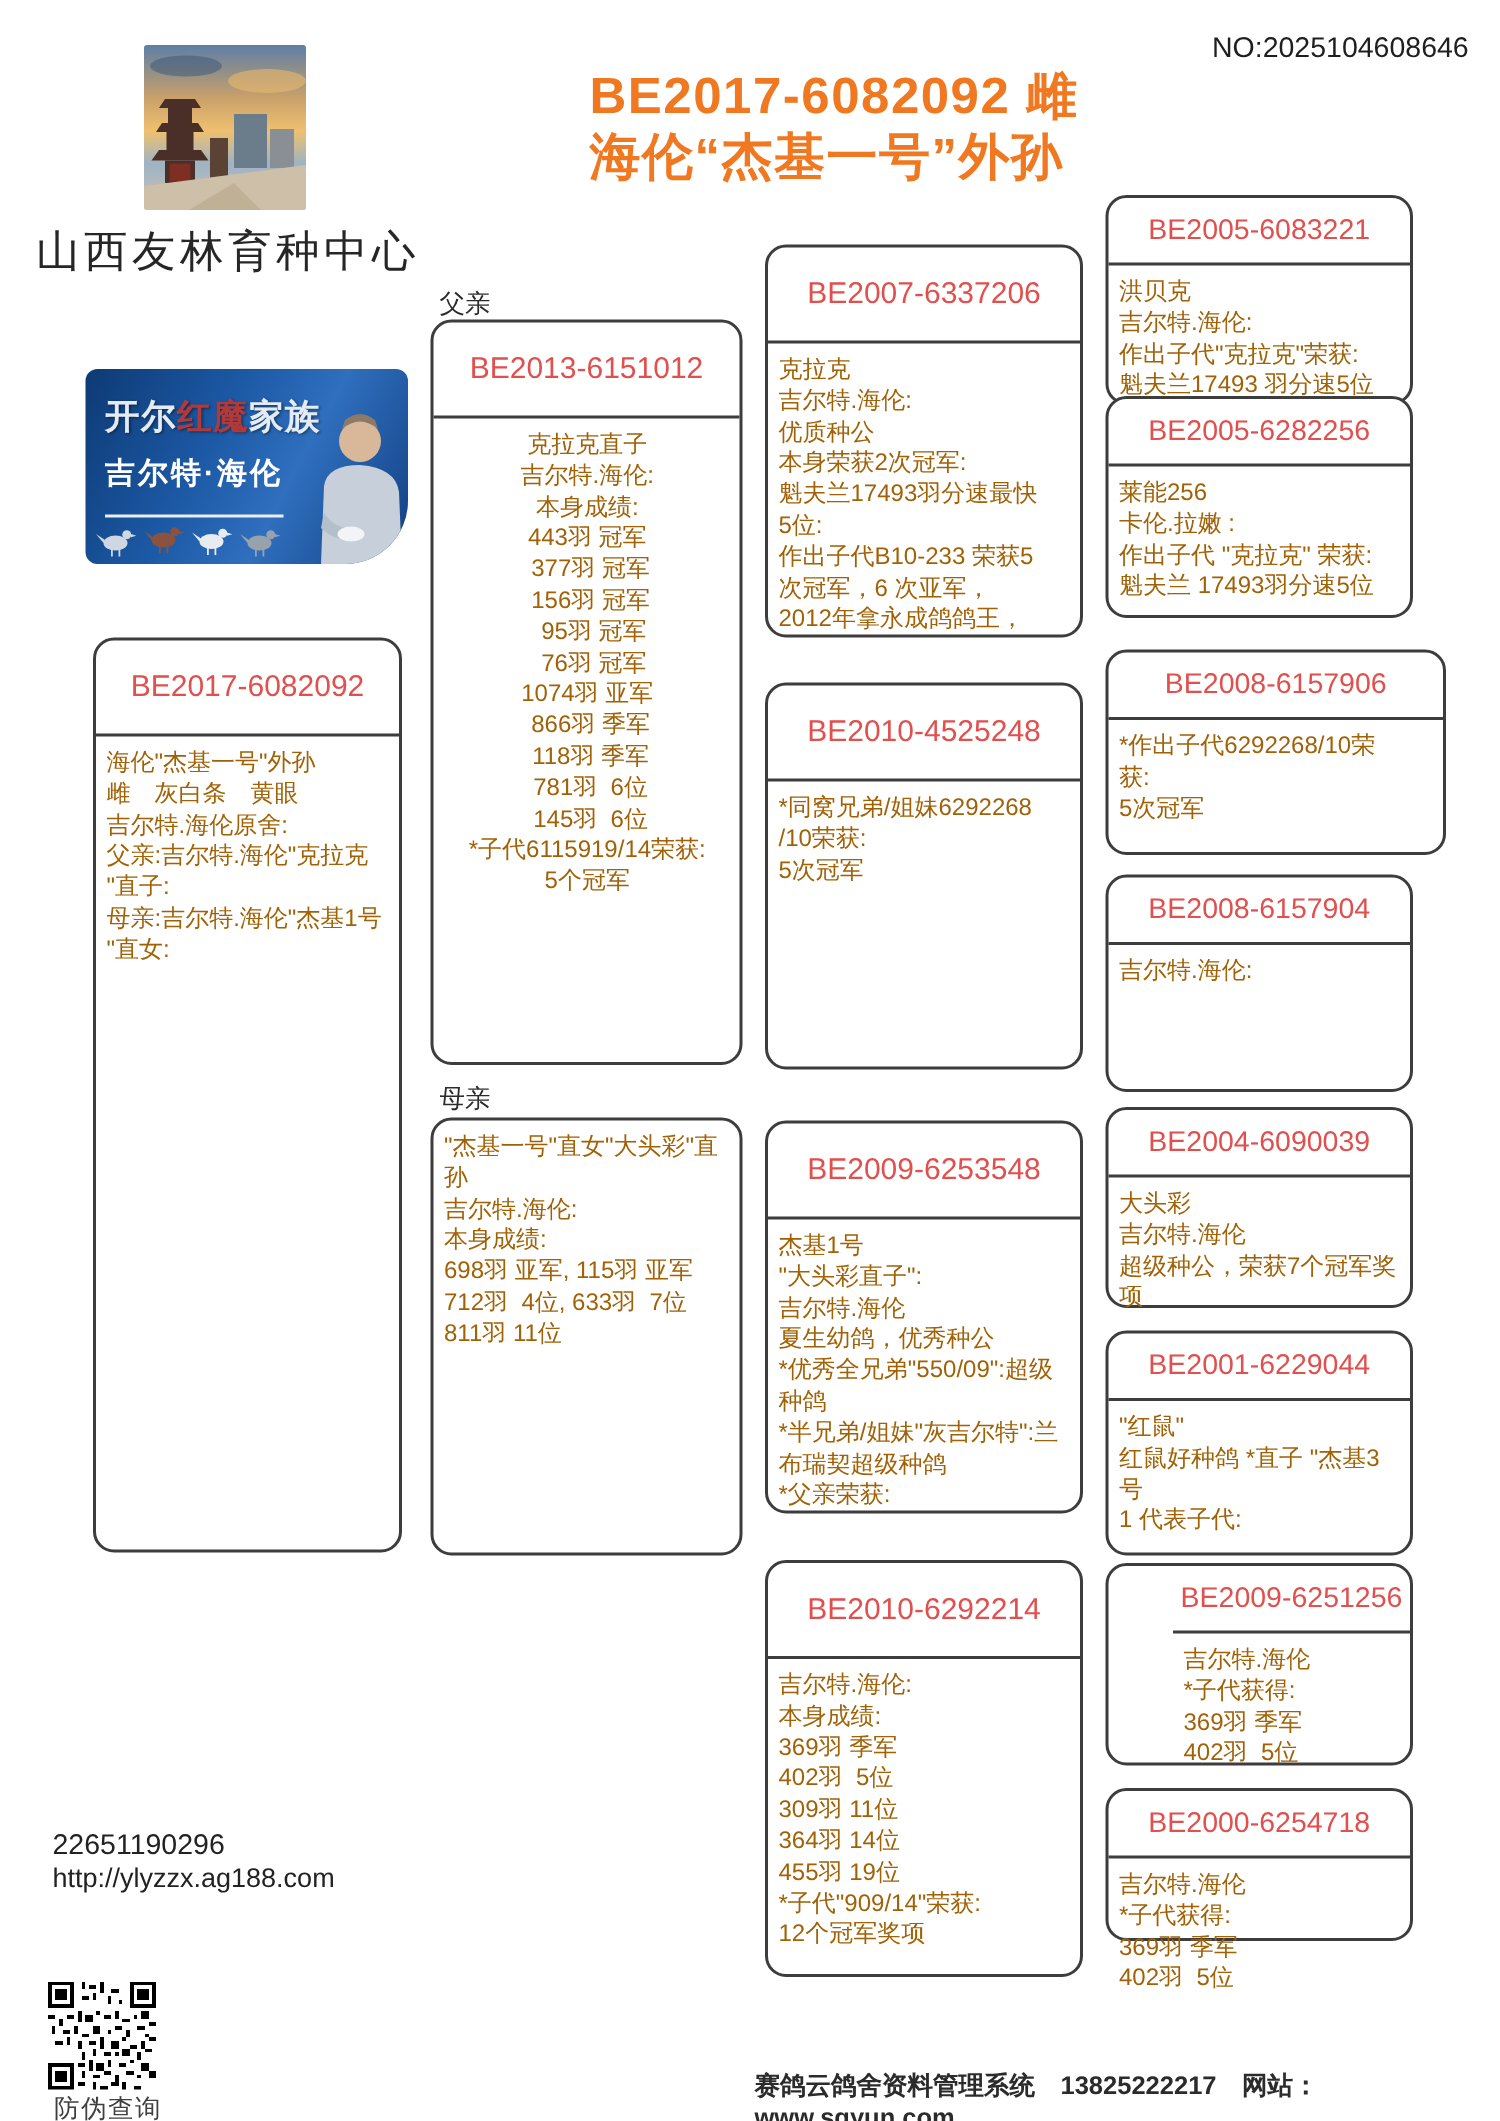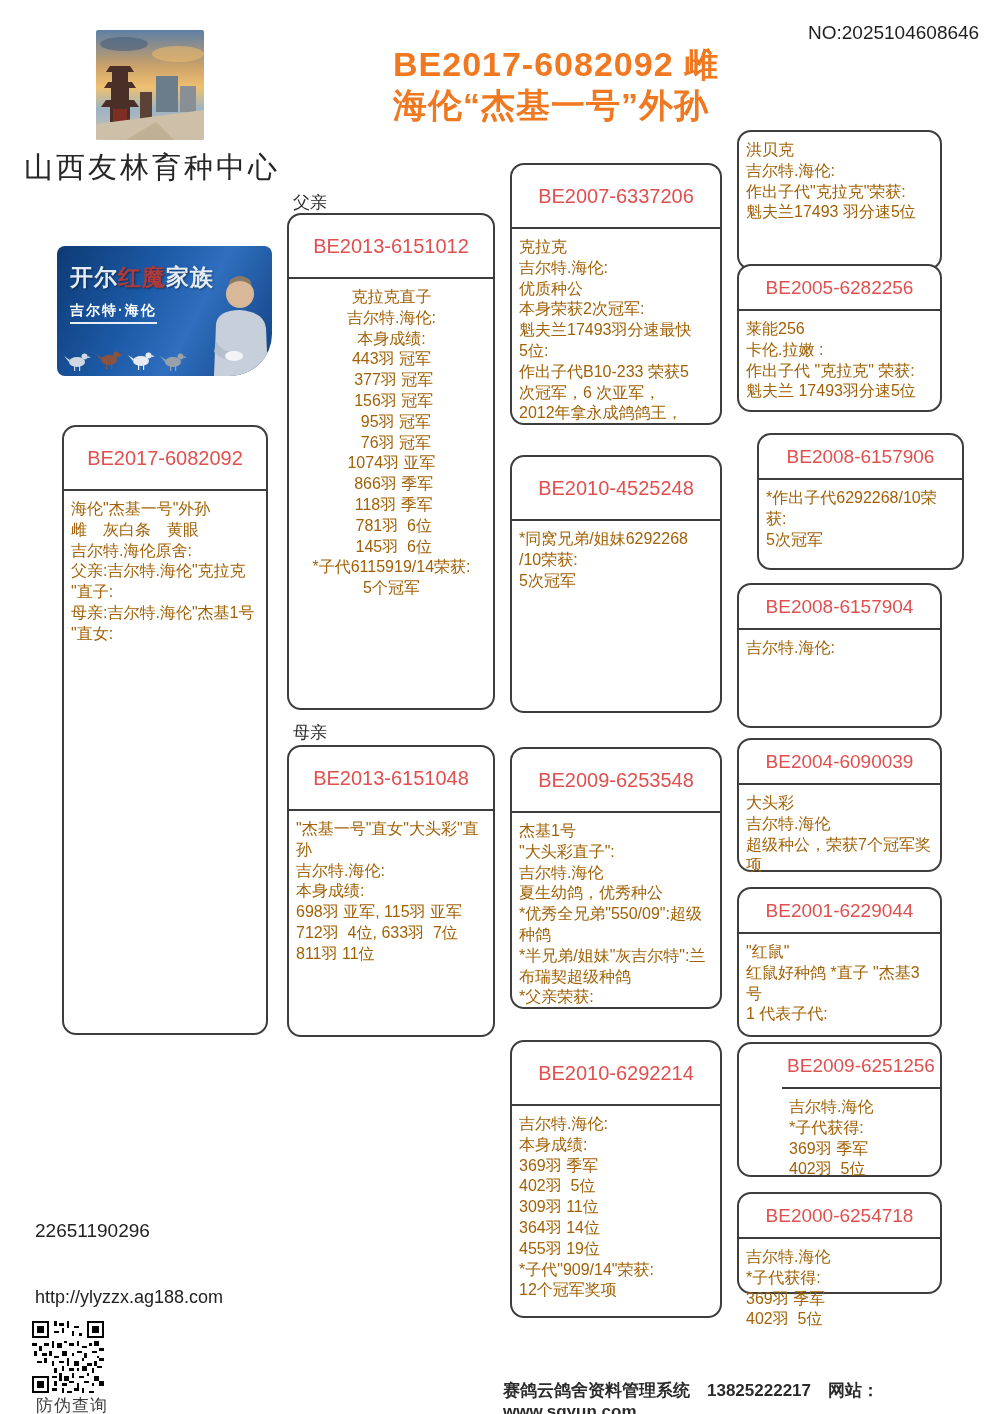--- a/index.html
+++ b/index.html
@@ -12,36 +12,36 @@
   .center-name { position:absolute; left:24px; top:148px; font-size:29px; color:#262626; letter-spacing:3px; }
 
   .temple { position:absolute; left:96px; top:30px; width:108px; height:110px; border-radius:2px; overflow:hidden; }
 
   .banner { position:absolute; left:57px; top:246px; width:215px; height:130px;
             border-radius:8px 8px 42px 8px; overflow:hidden;
             background:linear-gradient(118deg,#0d3a74 0%,#1c59a5 38%,#2f6fbe 62%,#123f80 100%); }
   .banner-title { position:absolute; left:13px; top:16px; font-size:23px; font-weight:bold;
                   color:#e3ebf5; text-shadow:1px 1px 2px rgba(0,0,0,.45); letter-spacing:1px; }
   .banner-title .red { color:#b03a3a; }
-  .banner-sub { position:absolute; left:13px; top:56px; font-size:14px; font-weight:bold; color:#ffffff;
-                padding-bottom:2px; border-bottom:2px solid #e9eef5; letter-spacing:2px; }
+  .banner-sub { position:absolute; left:13px; top:56px; font-size:20px; font-weight:bold; color:#ffffff;
+                padding-bottom:14px; border-bottom:2px solid #e9eef5; letter-spacing:2px; }
   .banner-pigeons { position:absolute; left:6px; bottom:2px; }
   .banner-man { position:absolute; right:0; bottom:0; }
 
   .rel-label { position:absolute; font-size:17px; color:#2b2b2b; }
 
   .pbox { position:absolute; box-sizing:border-box; border:2.5px solid #3d3d3d; border-radius:14px; background:#fff; }
   .pbox .ring { display:flex; align-items:center; justify-content:center; color:#E0504F;
                 border-bottom:2.5px solid #3d3d3d; font-size:20px; }
   .pbox.large .ring { height:62px; }
   .pbox.small .ring { height:43px; font-size:19px; }
   .pbox .body { padding:8px 6px 6px 7px; font-size:16px; line-height:1.3; color:#a16207; white-space:pre-wrap; }
 
   .contact-phone { position:absolute; left:35px; top:1220px; font-size:19px; color:#222; }
-  .contact-url   { position:absolute; left:35px; top:1287px; font-size:18px; color:#222; }
+  .contact-url   { position:absolute; left:35px; top:1242px; font-size:18px; color:#222; }
   .qr { position:absolute; left:32px; top:1321px; width:72px; height:72px; }
   .qr-caption { position:absolute; left:36px; top:1394px; font-size:17px; color:#3f3f3f; letter-spacing:1px; }
 
   .footer { position:absolute; left:503px; top:1379px; font-size:17px; font-weight:600; color:#2b2b2b; }
 </style>
 </head>
 <body>
 
 <div class="sheet">
 
@@ -137,21 +137,20 @@
  866羽 季军
  118羽 季军
  781羽  6位
  145羽  6位
 *子代6115919/14荣获:
 5个冠军</div>
   </div>
 
   <div class="rel-label" style="left:293px; top:721px;">母亲</div>
   <div class="pbox large" style="left:287px; top:745px; width:208px; height:292px;">
-    <div class="ring">BE2013-6151048</div>
     <div class="body">"杰基一号"直女"大头彩"直孙
 吉尔特.海伦:
 本身成绩:
 698羽 亚军, 115羽 亚军
 712羽  4位, 633羽  7位
 811羽 11位</div>
   </div>
 
   <div class="pbox large" style="left:510px; top:163px; width:212px; height:262px;">
     <div class="ring">BE2007-6337206</div>
@@ -190,33 +189,34 @@
 369羽 季军
 402羽  5位
 309羽 11位
 364羽 14位
 455羽 19位
 *子代"909/14"荣获:
 12个冠军奖项</div>
   </div>
 
   <div class="pbox small" style="left:737px; top:130px; width:205px; height:140px;">
+    <div class="ring">BE2005-6083221</div>
     <div class="body">洪贝克
 吉尔特.海伦:
 作出子代"克拉克"荣获:
 魁夫兰17493 羽分速5位</div>
   </div>
   <div class="pbox small" style="left:737px; top:264px; width:205px; height:148px;">
     <div class="ring">BE2005-6282256</div>
     <div class="body">莱能256
 卡伦.拉嫩 :
 作出子代 "克拉克" 荣获:
 魁夫兰 17493羽分速5位</div>
   </div>
-  <div class="pbox small" style="left:737px; top:433px; width:207px; height:137px;margin-left:20px;">
+  <div class="pbox small" style="left:737px; top:433px; width:227px; height:137px;">
     <div class="ring">BE2008-6157906</div>
     <div class="body">*作出子代6292268/10荣
 获:
 5次冠军</div>
   </div>
   <div class="pbox small" style="left:737px; top:583px; width:205px; height:145px;">
     <div class="ring">BE2008-6157904</div>
     <div class="body">吉尔特.海伦:</div>
   </div>
   <div class="pbox small" style="left:737px; top:738px; width:205px; height:134px;">

